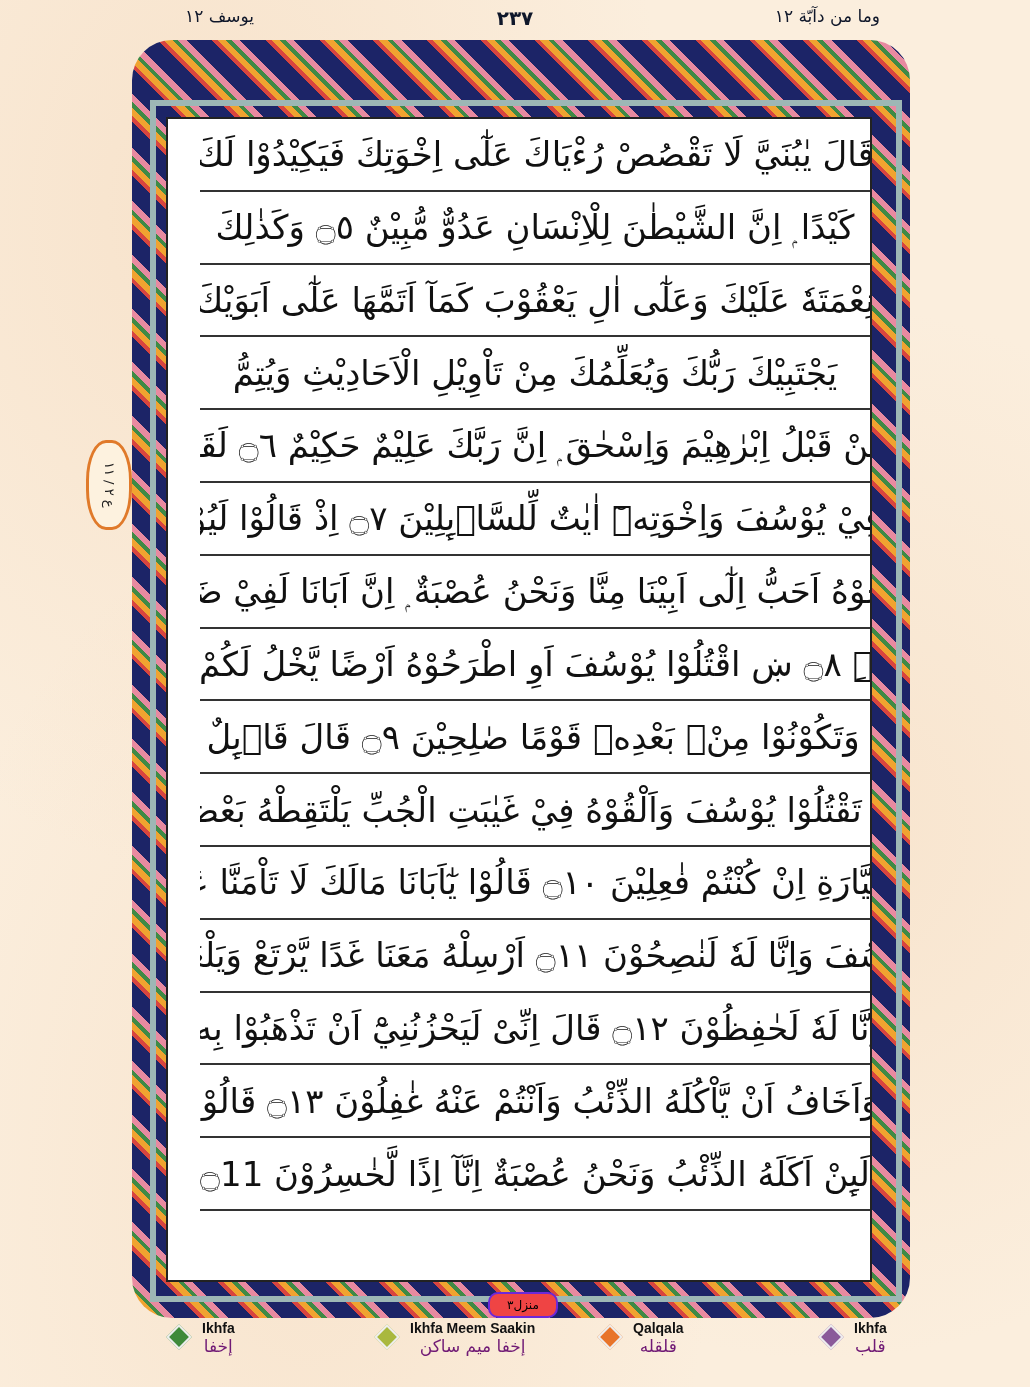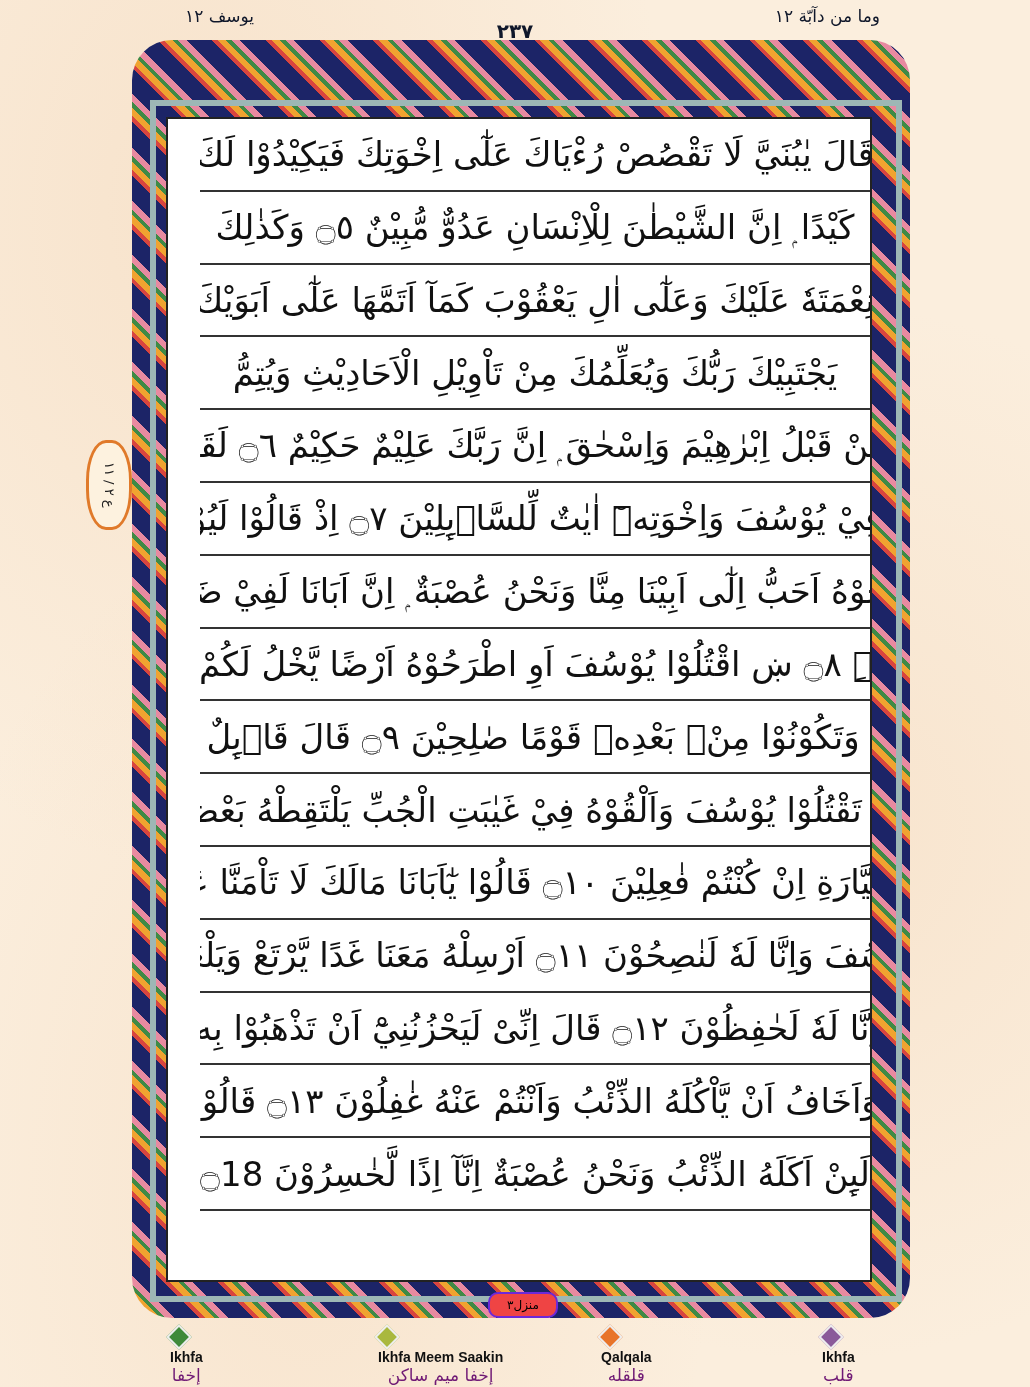--- a/index.html
+++ b/index.html
@@ -9,21 +9,21 @@
     background-image:
       radial-gradient(ellipse at 20% 15%, rgba(240,205,170,0.35) 0, transparent 40%),
       radial-gradient(ellipse at 80% 60%, rgba(240,205,170,0.3) 0, transparent 45%),
       radial-gradient(ellipse at 30% 85%, rgba(240,205,170,0.3) 0, transparent 40%);
     font-family: "DejaVu Sans", sans-serif;
   }
   .header { position: absolute; top: 6px; left: 0; width: 1030px; height: 26px; }
   .hdr { position: absolute; top: 0; font-size: 17px; color: #0f172a; direction: rtl; }
   .hdr-right { right: 150px; text-align: center; }
   .hdr-left { left: 185px; }
-  .hdr-center { left: 0; width: 1030px; text-align: center; font-size: 20px; font-weight: bold; margin-top: 13px; }
+  .hdr-center { left: 0; width: 1030px; text-align: center; font-size: 20px; font-weight: bold; }
 
   .frame {
     position: absolute; left: 132px; top: 40px; width: 778px; height: 1278px;
     border-radius: 40px;
     background:
       repeating-linear-gradient(45deg, #1c2467 0 10px, #d8453f 10px 14px, #f0a330 14px 20px, #3f8a46 20px 24px, #e88aa0 24px 30px, #1c2467 30px 38px);
   }
   .frame-inner-glow {
     position: absolute; left: 150px; top: 100px; width: 740px; height: 1190px;
     border: 6px solid #9db7b5;
@@ -46,21 +46,21 @@
     display: flex; align-items: center; justify-content: center;
     writing-mode: vertical-rl; font-size: 13px; color: #222;
   }
   .manzil {
     position: absolute; left: 488px; top: 1292px; width: 66px; height: 22px;
     background: #ef4444; border: 2px solid #6d28d9; border-radius: 10px;
     font-size: 12px; text-align: center; line-height: 22px; direction: rtl;
   }
 
   .legend { position: absolute; top: 1320px; left: 0; width: 1030px; height: 60px; }
-  .leg-item { position: absolute; top: 0; display: flex; align-items: flex-start; gap: 3px; flex-direction: column; }
+  .leg-item { position: absolute; top: 0; display: flex; align-items: flex-start; gap: 14px; }
   .diamond { width: 14px; height: 14px; transform: rotate(45deg); margin-top: 8px; border: 2px solid #eee; }
   .leg-text { display: flex; flex-direction: column; align-items: center; }
   .leg-en { font-family: "Liberation Sans", sans-serif; font-weight: bold; font-size: 14px; color: #111; }
   .leg-ar { font-size: 17px; color: #701a75; direction: rtl; }
 </style>
 </head>
 <body>
 
 <div class="header">
   <span class="hdr hdr-right">وما من دآبّة ١٢</span>
@@ -79,21 +79,21 @@
   <div class="line">مِنْ قَبْلُ اِبْرٰهِيْمَ وَاِسْحٰقَ ۭ اِنَّ رَبَّكَ عَلِيْمٌ حَكِيْمٌ ۝٦ لَقَدْ</div>
   <div class="line">كَانَ فِيْ يُوْسُفَ وَاِخْوَتِهٖٓ اٰيٰتٌ لِّلسَّاۗىِٕلِيْنَ ۝٧ اِذْ قَالُوْا لَيُوْسُفُ</div>
   <div class="line">وَاَخُوْهُ اَحَبُّ اِلٰٓى اَبِيْنَا مِنَّا وَنَحْنُ عُصْبَةٌ ۭ اِنَّ اَبَانَا لَفِيْ ضَلٰلٍ</div>
   <div class="line">مُّبِيْنِۨ ۝٨ ښ اقْتُلُوْا يُوْسُفَ اَوِ اطْرَحُوْهُ اَرْضًا يَّخْلُ لَكُمْ وَجْهُ</div>
   <div class="line">اَبِيْكُمْ وَتَكُوْنُوْا مِنْۢ بَعْدِهٖ قَوْمًا صٰلِحِيْنَ ۝٩ قَالَ قَاۗىِٕلٌ مِّنْهُمْ</div>
   <div class="line">لَا تَقْتُلُوْا يُوْسُفَ وَاَلْقُوْهُ فِيْ غَيٰبَتِ الْجُبِّ يَلْتَقِطْهُ بَعْضُ</div>
   <div class="line">السَّيَّارَةِ اِنْ كُنْتُمْ فٰعِلِيْنَ ۝١٠ قَالُوْا يٰٓاَبَانَا مَالَكَ لَا تَاْمَنَّا عَلٰي</div>
   <div class="line">يُوْسُفَ وَاِنَّا لَهٗ لَنٰصِحُوْنَ ۝١١ اَرْسِلْهُ مَعَنَا غَدًا يَّرْتَعْ وَيَلْعَبْ</div>
   <div class="line">وَاِنَّا لَهٗ لَحٰفِظُوْنَ ۝١٢ قَالَ اِنِّىْ لَيَحْزُنُنِيْٓ اَنْ تَذْهَبُوْا بِهٖ</div>
   <div class="line">وَاَخَافُ اَنْ يَّاْكُلَهُ الذِّئْبُ وَاَنْتُمْ عَنْهُ غٰفِلُوْنَ ۝١٣ قَالُوْا</div>
-  <div class="line">لَىِٕنْ اَكَلَهُ الذِّئْبُ وَنَحْنُ عُصْبَةٌ اِنَّآ اِذًا لَّخٰسِرُوْنَ ۝18</div>
+  <div class="line">لَىِٕنْ اَكَلَهُ الذِّئْبُ وَنَحْنُ عُصْبَةٌ اِنَّآ اِذًا لَّخٰسِرُوْنَ ۝11</div>
   <div class="line"></div>
 </div>
 
 <div class="ruku-marker">ع ٢ / ١١</div>
 <div class="manzil">منزل٣</div>
 
 <div class="legend">
   <div class="leg-item" style="left:170px">
     <span class="diamond" style="background:#3e8a3a"></span>
     <span class="leg-text">

